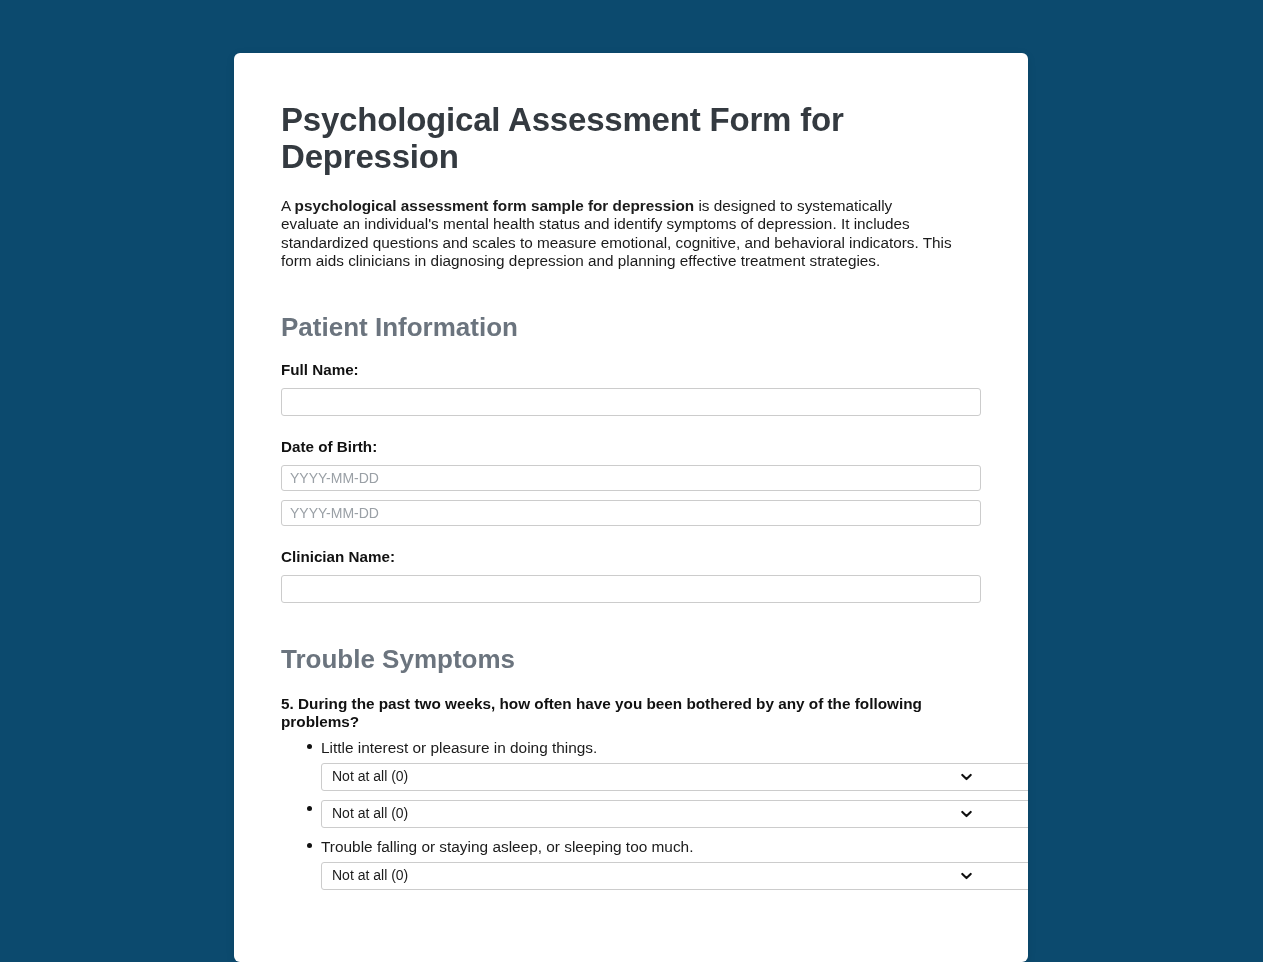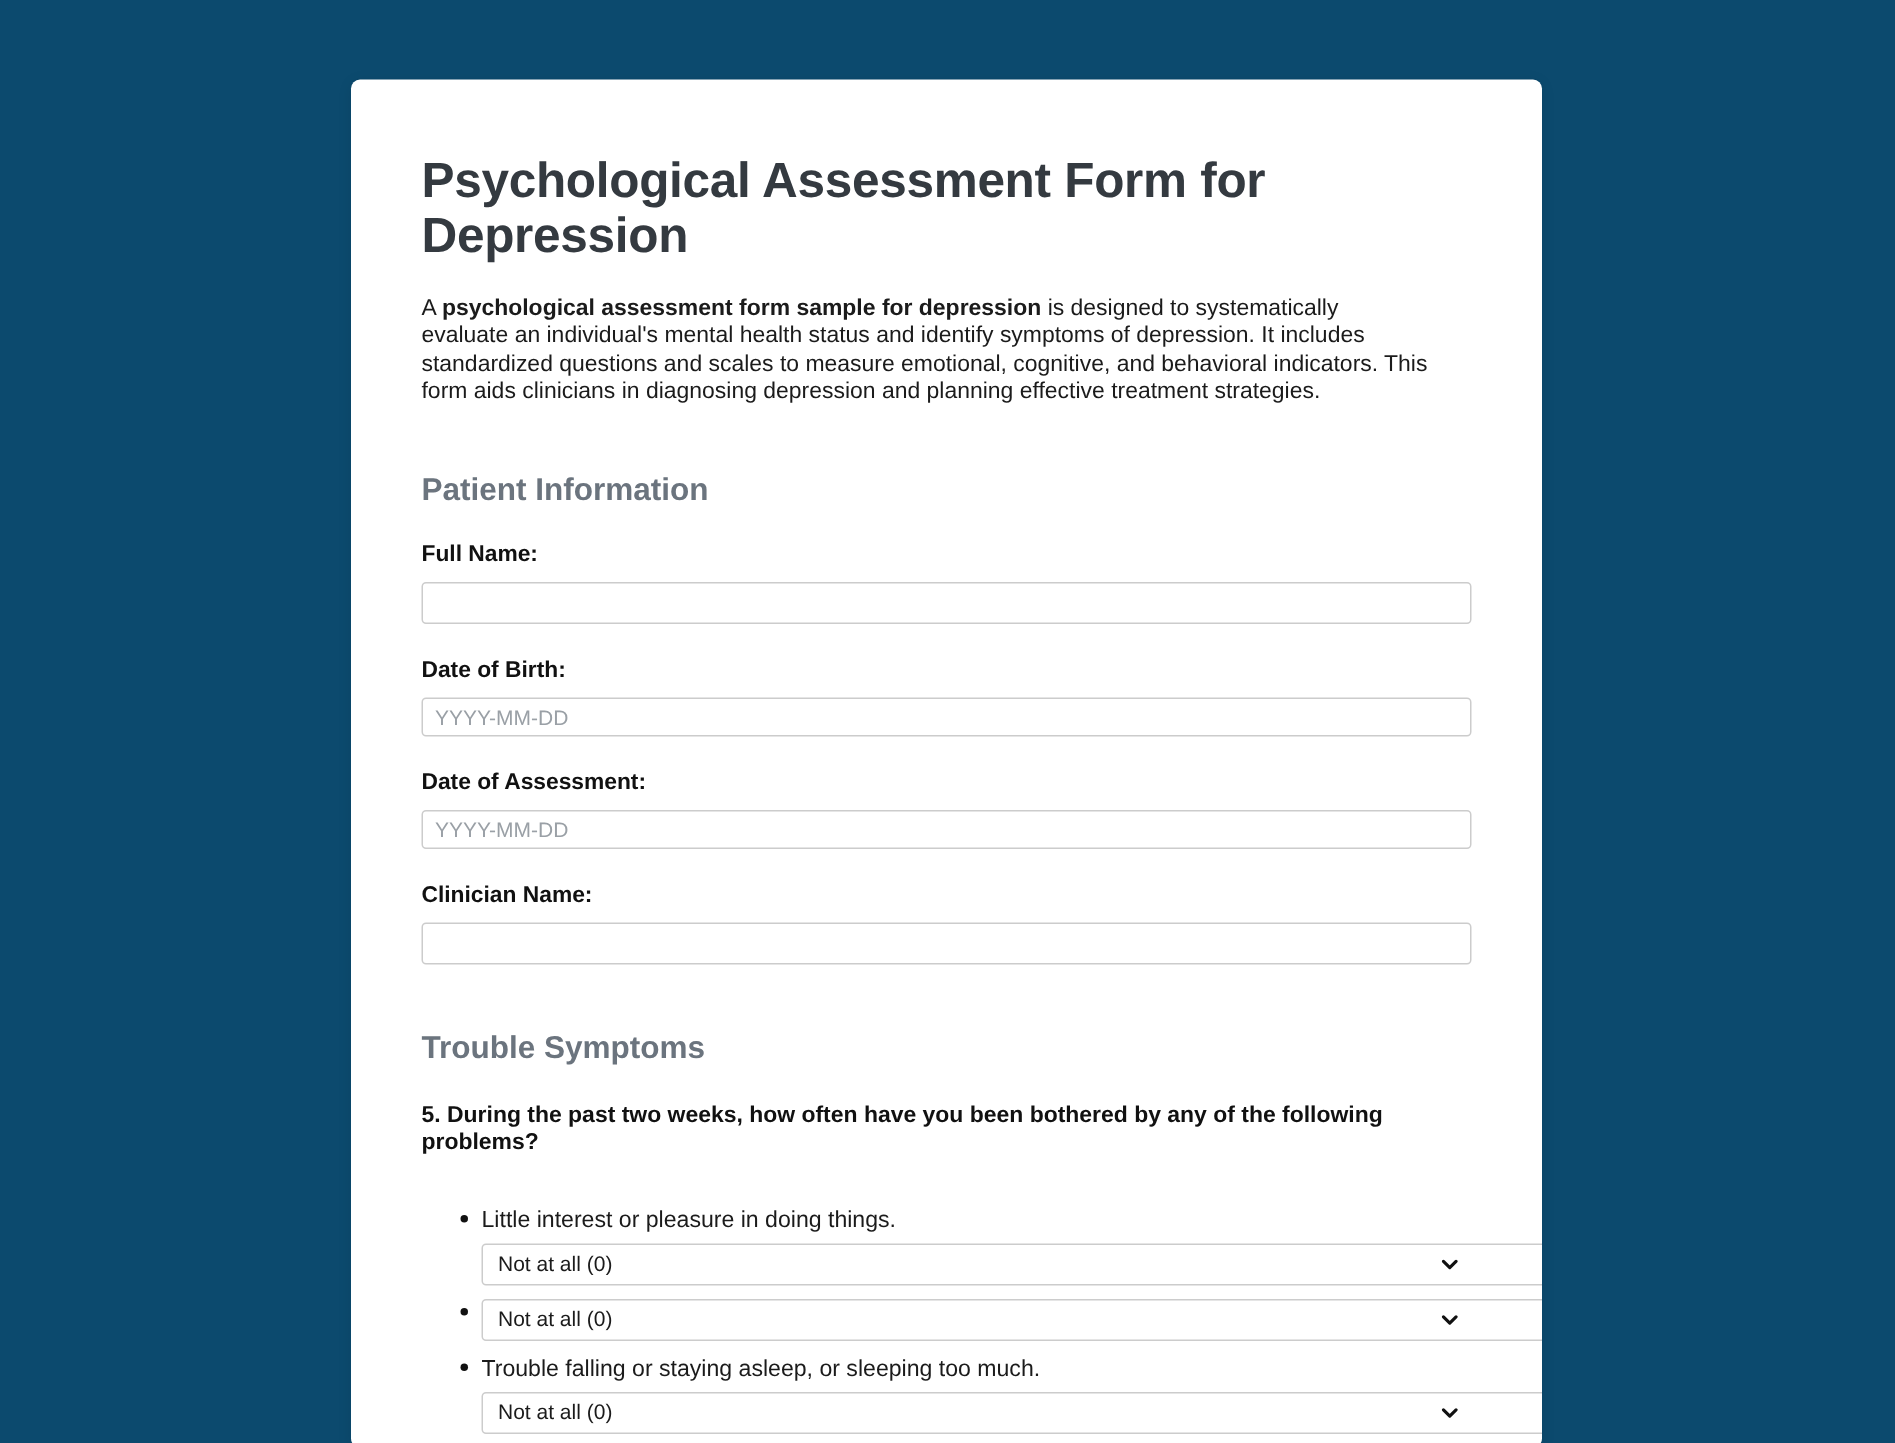--- a/index.html
+++ b/index.html
@@ -46,21 +46,21 @@
     margin: 22px 0 0 0;
     font-size: 15.3px;
     line-height: 18.4px;
     color: #1b1b1b;
     max-width: 672px;
   }
   .intro b { font-weight: bold; }
 
   .section-heading {
     margin: 44px 0 0 0;
-    font-size: 21px;
+    font-size: 26px;
     line-height: 24px;
     font-weight: bold;
     color: #6b747e;
   }
 
   .field-label {
     margin: 22px 0 0 0;
     font-size: 15.2px;
     line-height: 18px;
     font-weight: bold;
@@ -87,21 +87,21 @@
   .question {
     margin: 24px 0 0 0;
     font-size: 15.3px;
     line-height: 18.6px;
     font-weight: bold;
     color: #111111;
     max-width: 680px;
   }
 
   .symptom-list {
-    margin: 32px 0 0 0;
+    margin: 6px 0 0 0;
     padding-left: 40px;
     list-style: none;
   }
 
   .symptom-item {
     position: relative;
     margin: 0 0 1px 0;
   }
   .symptom-item .bullet {
     position: absolute;
@@ -169,21 +169,20 @@
         <div class="field-label">Full Name:</div>
         <input class="text-input" type="text" placeholder="" style="">
       </div>
 
       <div>
         <div class="field-label">Date of Birth:</div>
         <input class="text-input date" type="text" placeholder="YYYY-MM-DD" style="">
       </div>
 
       <div>
-        <div class="field-label">Date of Assessment:</div>
         <input class="text-input date" type="text" placeholder="YYYY-MM-DD" style="">
       </div>
 
       <div>
         <div class="field-label">Clinician Name:</div>
         <input class="text-input" type="text" placeholder="" style="">
       </div>
     </div>
 
     <h2 class="section-heading">Trouble Symptoms</h2>

